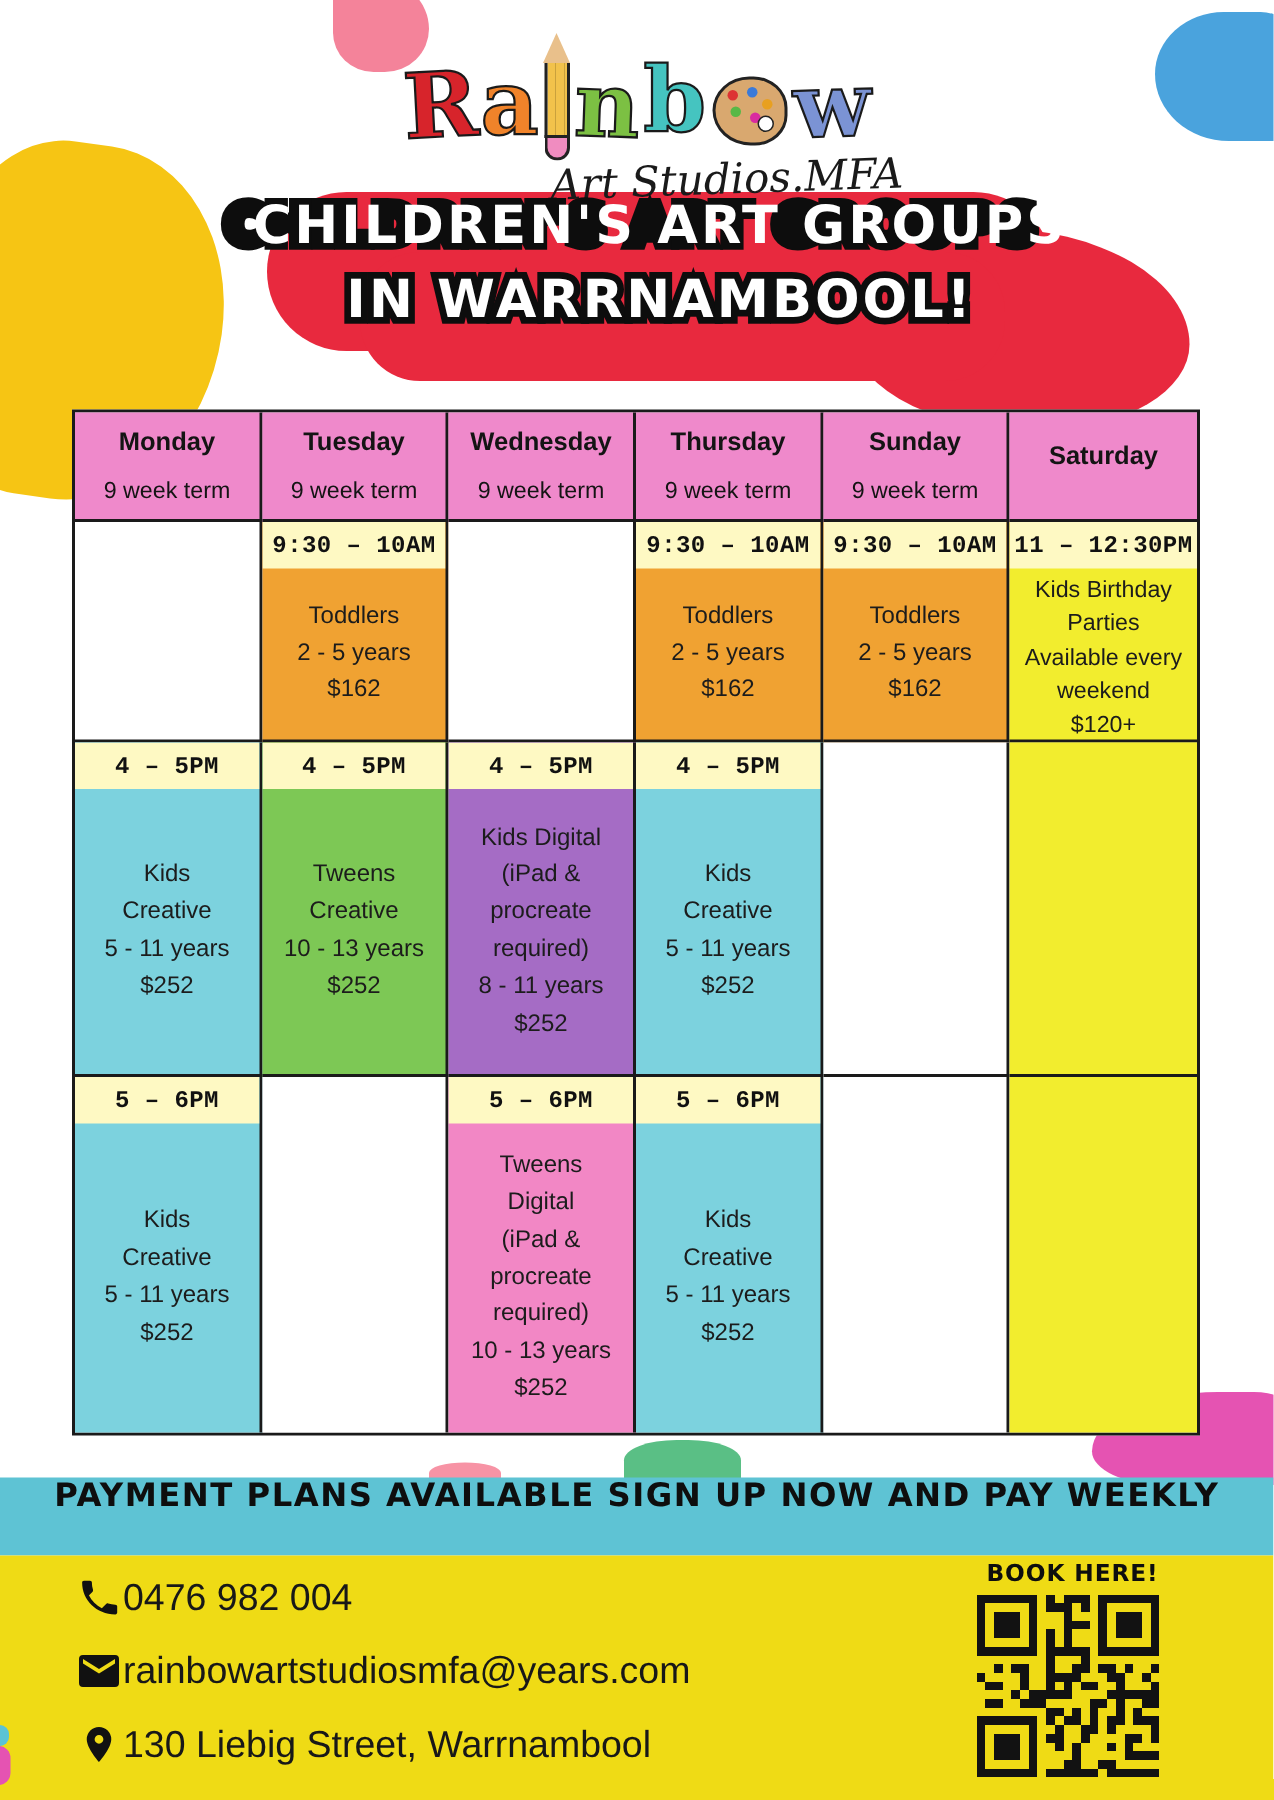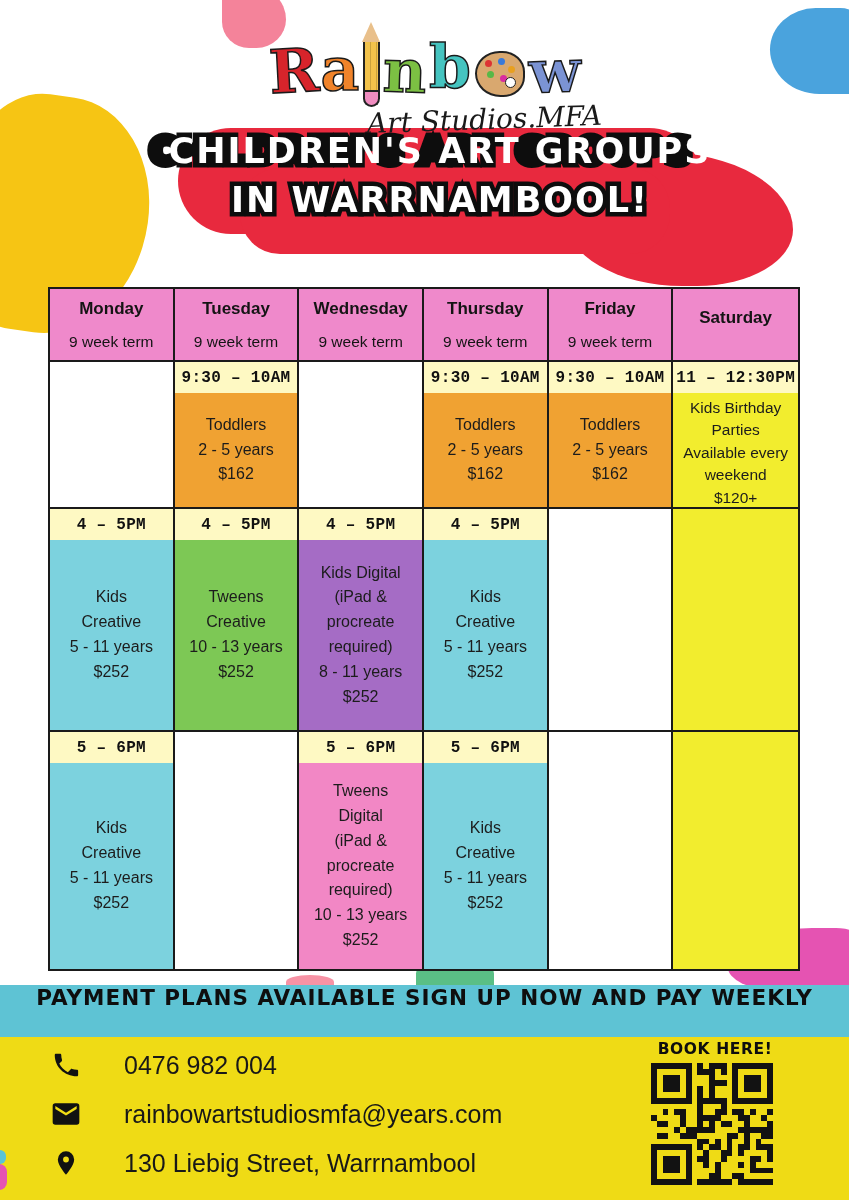--- a/index.html
+++ b/index.html
@@ -42,21 +42,21 @@
   .banner-text{position:absolute;left:150px;top:134px;width:580px;z-index:2;text-align:center;}
   .bubble{position:relative;display:inline-block;font-family:"DejaVu Sans",sans-serif;font-weight:800;font-size:35px;letter-spacing:2px;line-height:1.0;}
   .bubble .back{position:absolute;left:0;top:0;color:#0d0d0d;-webkit-text-stroke:9px #0d0d0d;white-space:nowrap;}
   .bubble .front{position:relative;color:#ffffff;white-space:nowrap;}
   .bubble-line{display:block;margin-bottom:14px;}
 
   
   .term-heading{position:absolute;left:0;right:0;top:233px;text-align:center;z-index:2;font-family:"DejaVu Sans",sans-serif;font-weight:800;font-size:33px;color:#101010;letter-spacing:-0.5px;}
 
   
-  .schedule{position:absolute;left:48px;top:287px;width:752px;z-index:2;display:grid;grid-template-columns:repeat(6,1fr);grid-template-rows:73px 147px 223px 237px;border:2px solid #1a1a1a;background:#ffffff;box-sizing:border-box;}
+  .schedule{position:absolute;left:48px;top:273px;width:752px;z-index:2;display:grid;grid-template-columns:repeat(6,1fr);grid-template-rows:73px 147px 223px 237px;border:2px solid #1a1a1a;background:#ffffff;box-sizing:border-box;}
   .hcell,.cell{border-right:2px solid #1a1a1a;border-bottom:2px solid #1a1a1a;box-sizing:border-box;position:relative;overflow:hidden;}
   .hcell:nth-child(6n),.cell.last-col{border-right:none;}
   .cell.last-row{border-bottom:none;}
   .hcell{background:#ef89cb;display:flex;flex-direction:column;align-items:center;justify-content:center;text-align:center;}
   .hcell .day{font-weight:bold;font-size:17px;color:#141414;}
   .hcell .sub{font-size:15.5px;color:#141414;margin-top:14px;}
   .cell{display:flex;flex-direction:column;background:#ffffff;}
   .cell .strip{height:31px;flex:0 0 31px;background:#fef9c3;display:flex;align-items:center;justify-content:center;font-family:Liberation Mono, monospace;font-weight:800;font-size:16px;letter-spacing:0.3px;color:#111;}
   .cell .ctext{flex:1;display:flex;align-items:center;justify-content:center;text-align:center;white-space:pre-line;font-size:16px;line-height:1.55;color:#1c1c1c;padding:2px;}
   .bg-orange{background:#f0a232;}
@@ -65,21 +65,21 @@
   .bg-green{background:#7dc855;}
   .bg-purple{background:#a56cc5;}
   .bg-pink{background:#f287c5;}
   .cell.sat1 .ctext{align-items:flex-start;font-size:15.5px;line-height:1.45;padding-top:4px;}
 
   
   .payment-bar{position:absolute;left:0;top:985px;width:849px;height:52px;background:#5ec3d4;z-index:2;display:flex;align-items:flex-start;justify-content:center;}
   .payment-bar .txt{font-family:"DejaVu Sans",sans-serif;font-weight:800;font-size:21.5px;letter-spacing:1px;color:#0e0e0e;}
   .footer{position:absolute;left:0;top:1037px;width:849px;height:163px;background:#efdb15;z-index:2;}
   .contact{position:absolute;left:50px;top:12px;display:flex;flex-direction:column;gap:17px;}
-  .contact-row{display:flex;align-items:center;gap:42px;}
+  .contact-row{display:flex;align-items:center;}
   .contact-row .cicon{width:32px;height:32px;display:flex;align-items:center;justify-content:center;}
   .contact-row .cicon svg{display:block;}
   .contact-row .ctxt{font-size:25px;color:#181818;}
   .book{position:absolute;left:648px;top:3px;width:134px;text-align:center;}
   .book .book-label{font-family:"DejaVu Sans",sans-serif;font-weight:800;font-size:15.5px;letter-spacing:0.6px;color:#0e0e0e;}
   .qr{width:122px;height:122px;margin-top:5px;margin-left:3px;}
 </style>
 </head>
 <body>
 
@@ -141,21 +141,21 @@
     </div>
     <div class="hcell">
       <div class="day">Wednesday</div>
       <div class="sub">9 week term</div>
     </div>
     <div class="hcell">
       <div class="day">Thursday</div>
       <div class="sub">9 week term</div>
     </div>
     <div class="hcell">
-      <div class="day">Friday</div>
+      <div class="day">Sunday</div>
       <div class="sub">9 week term</div>
     </div>
     <div class="hcell">
       <div class="day">Saturday</div>
       <div class="sub"></div>
     </div>
 
     <div class="cell"></div>
     <div class="cell bg-orange">
       <div class="strip">9:30 – 10AM</div>

